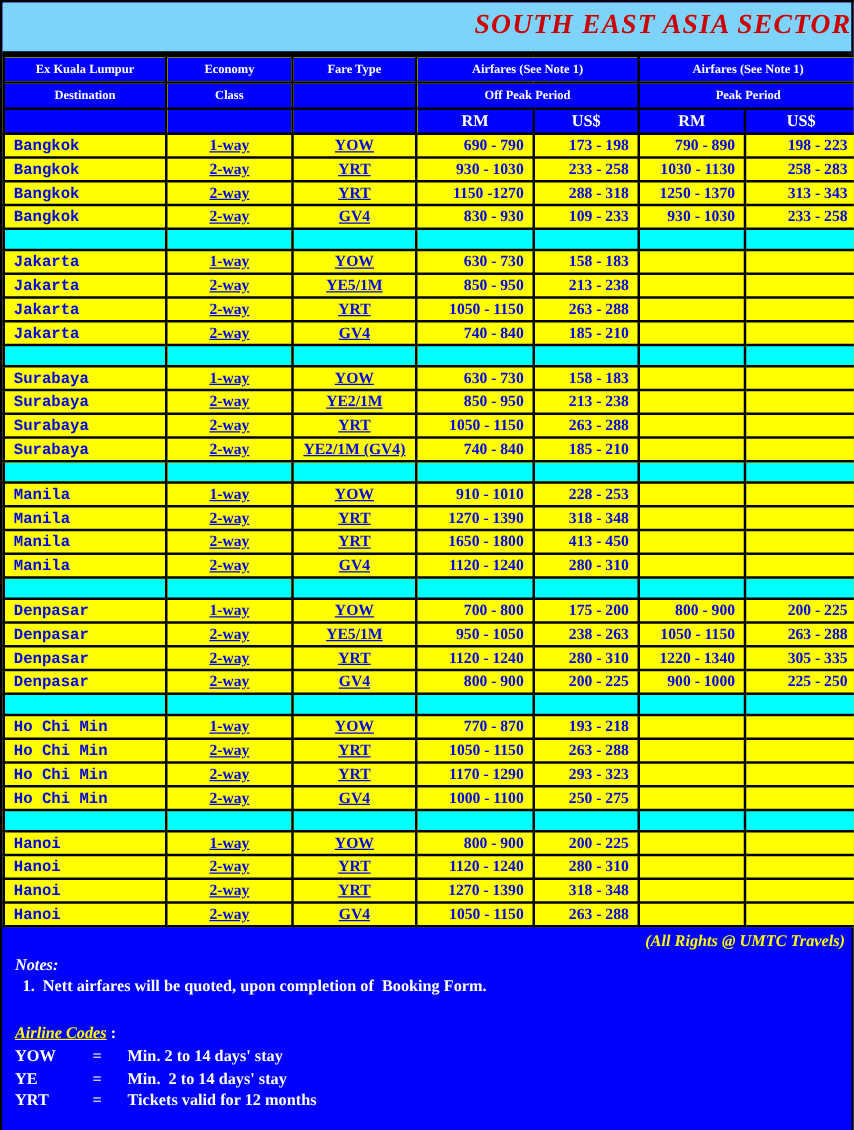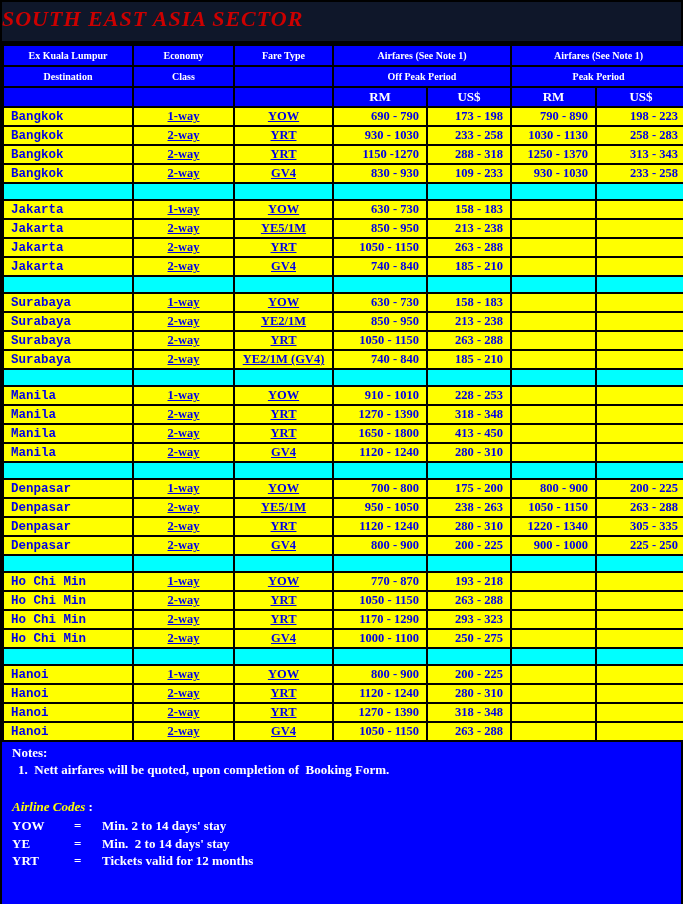--- a/index.html
+++ b/index.html
@@ -10,24 +10,24 @@
   }
   .page{
     width:683px;height:904px;
     box-sizing:border-box;
     display:flex;flex-direction:column;
     border:2px solid #000;border-bottom:none;
     background:#0000FF;
   }
   
   .banner{
-    background:#0f172a;
+    background:#7dd3fc;
     height:39px;flex:0 0 39px;
     border-bottom:3px solid #000;
-    text-align:left;
+    text-align:right;
   }
   .banner h1{
     margin:0;padding-top:5px;
     font-size:22px;line-height:24px;
     font-weight:bold;font-style:italic;
     color:#CC0000;
     letter-spacing:1px;
   }
   
   table.fares{
@@ -63,31 +63,31 @@
     flex:1 1 auto;
     font-size:13px;font-weight:bold;
     overflow:hidden;
   }
   .rights{
     text-align:right;
     color:#FFFF00;font-style:italic;
     padding:3px 5px 0 0;
     font-size:13px;
   }
-  .notes-label{margin:3px 0 0 10px;}
+  .notes-label{margin:3px 0 0 10px;font-style:italic;}
   .note-line{
     padding-left:16px;line-height:17px;
     white-space:pre-wrap;
   }
   .codes-heading{
     margin:21px 0 2px 10px;
     color:#FFFF00;
   }
   .codes-heading .uline{
-    font-style:italic;
+    font-style:italic;text-decoration:underline;
   }
   .codes-heading .colon{color:#FFFFFF;}
   .code-row{
     display:flex;padding-left:10px;line-height:17.5px;
   }
   .code-row .code{width:62px;flex:0 0 62px;}
   .code-row .eq{width:28px;flex:0 0 28px;}
   .code-row .desc{white-space:pre-wrap;}
 </style>
 </head>
@@ -438,20 +438,21 @@
           <td class="ctr">GV4</td>
           <td class="num">1050 - 1150</td>
           <td class="num">263 - 288</td>
           <td class="num"></td>
           <td class="num"></td>
         </tr>
       </tbody>
   </table>
 
   <div class="footer">
+    <div class="rights">(All Rights @ UMTC Travels)</div>
     <div class="notes-label">Notes:</div>
     <div>
         <div class="note-line">1.  Nett airfares will be quoted, upon completion of  Booking Form.</div>
       </div>
     <div class="codes-heading"><span class="uline">Airline Codes</span><span class="colon"> :</span></div>
     <div>
         <div class="code-row">
           <span class="code">YOW</span>
           <span class="eq">=</span>
           <span class="desc">Min. 2 to 14 days' stay</span>

